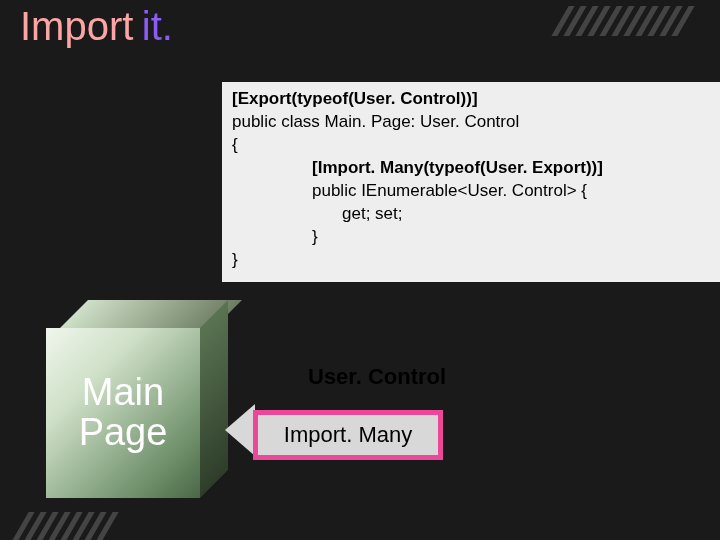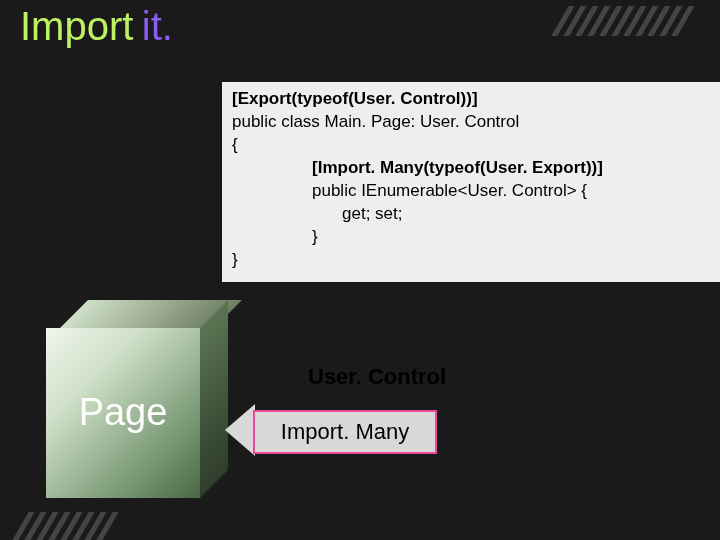--- a/index.html
+++ b/index.html
@@ -46,21 +46,21 @@
   }
 
   .title {
     position: absolute;
     top: 4px;
     left: 20px;
   }
   .title .word1 {
     font-size: 40px;
     font-weight: 400;
-    color: #bef264;
+    color: #fca5a5;
   }
   .title .word2 {
     font-size: 40px;
     font-weight: 400;
     color: #8b5cf6;
     margin-left: 4px;
   }
 
   .code-box {
     position: absolute;
@@ -149,21 +149,21 @@
     width: 220px;
     height: 40px;
   }
   .arrow-body {
     position: absolute;
     top: 0;
     left: 28px;
     width: 180px;
     height: 40px;
     background: #d8d8d8;
-    border: 2px solid #ec4899;
+    border: 5px solid #ec4899;
     display: flex;
     align-items: center;
     justify-content: center;
   }
   .arrow-head {
     position: absolute;
     top: -6px;
     left: 0;
     width: 0;
     height: 0;
@@ -226,20 +226,21 @@
   <div class="line5">public IEnumerable&lt;User. Control&gt; {</div>
   <div class="line6">get; set;</div>
   <div class="line7">}</div>
   <div class="line8">}</div>
 </div>
 
 <div class="cube-wrap">
   <div class="cube-top"></div>
   <div class="cube-side"></div>
   <div class="cube-front">
+    <div class="cube-line1">Main</div>
     <div class="cube-line2">Page</div>
   </div>
 </div>
 
 <div class="label1">User. Control</div>
 
 <div class="arrow-wrap">
   <div class="arrow-head"></div>
   <div class="arrow-body">
     <span class="arrow-text">Import. Many</span>

